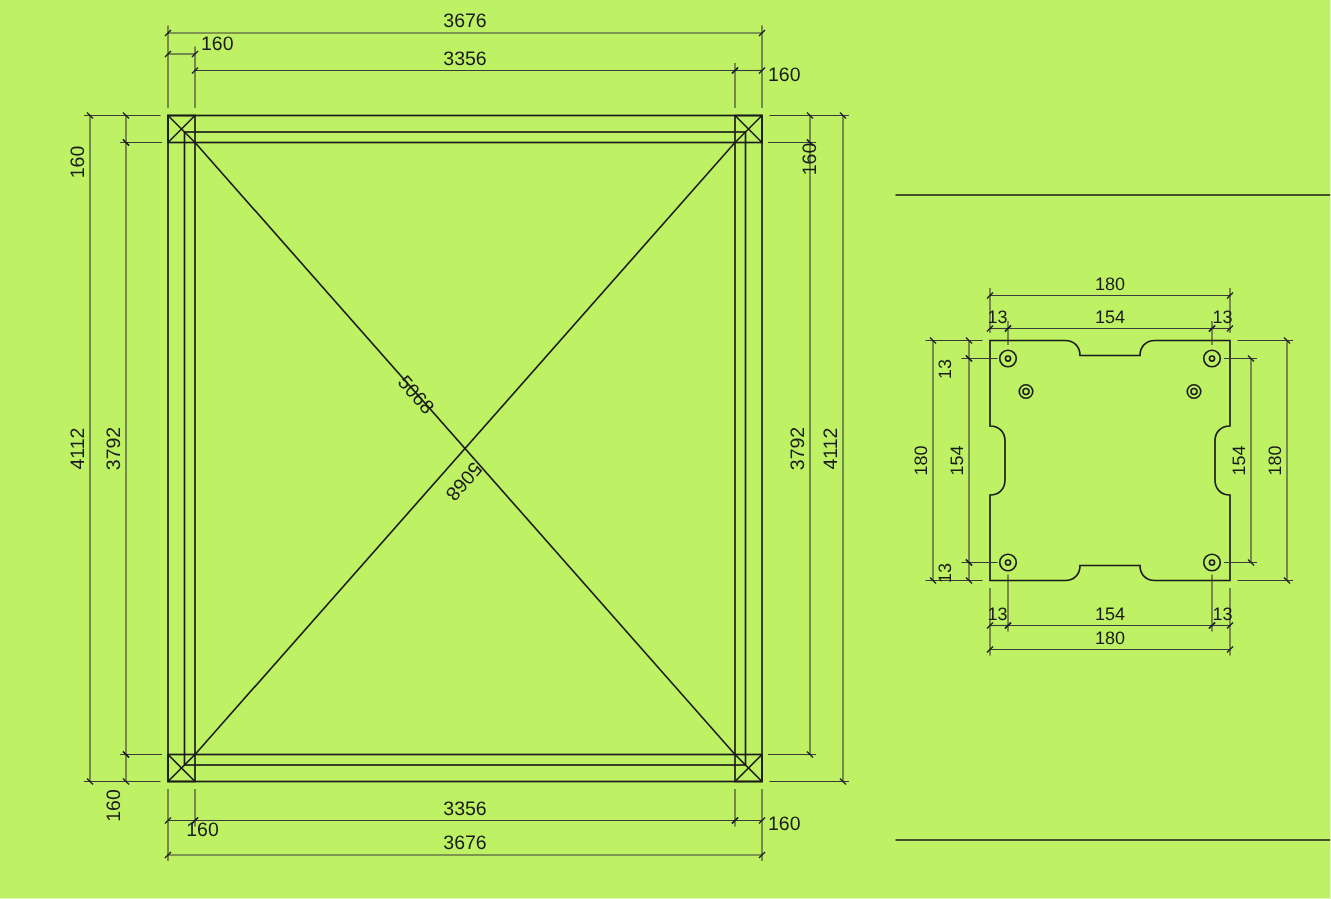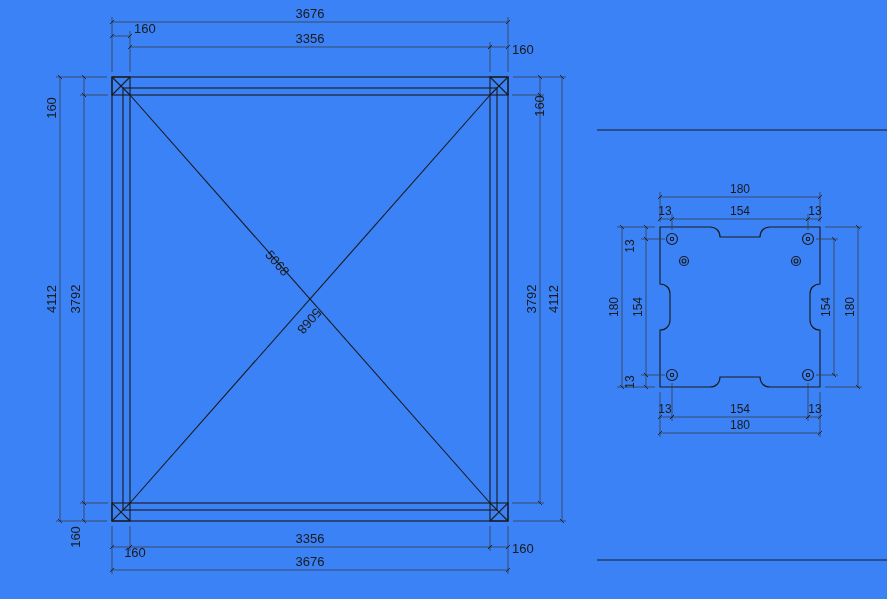--- a/index.html
+++ b/index.html
@@ -1,16 +1,16 @@
 <!DOCTYPE html>
 <html><head>
 <meta charset="utf-8">
 <style>
   html,body{margin:0;padding:0;background:#ffffff;}
-  .canvas{width:887px;height:599px;position:relative;background:#3b82f6;overflow:hidden;
+  .canvas{width:887px;height:599px;position:relative;background:#bef264;overflow:hidden;
           font-family:"Liberation Sans",sans-serif;}
   svg{display:block;}
   svg text{fill:#1a1a1a;font-size:13px;font-family:"Liberation Sans",sans-serif;}
   svg text.sm{font-size:12px;}
   .obj{stroke:#1a1a1a;stroke-width:1.1;fill:none;}
   .thin{stroke:#3a3a3a;stroke-width:0.75;fill:none;}
   .dim{stroke:#3a3a3a;stroke-width:0.75;fill:none;}
   .sep{stroke:#1a1a1a;stroke-width:1;fill:none;}
 </style>
 </head>

